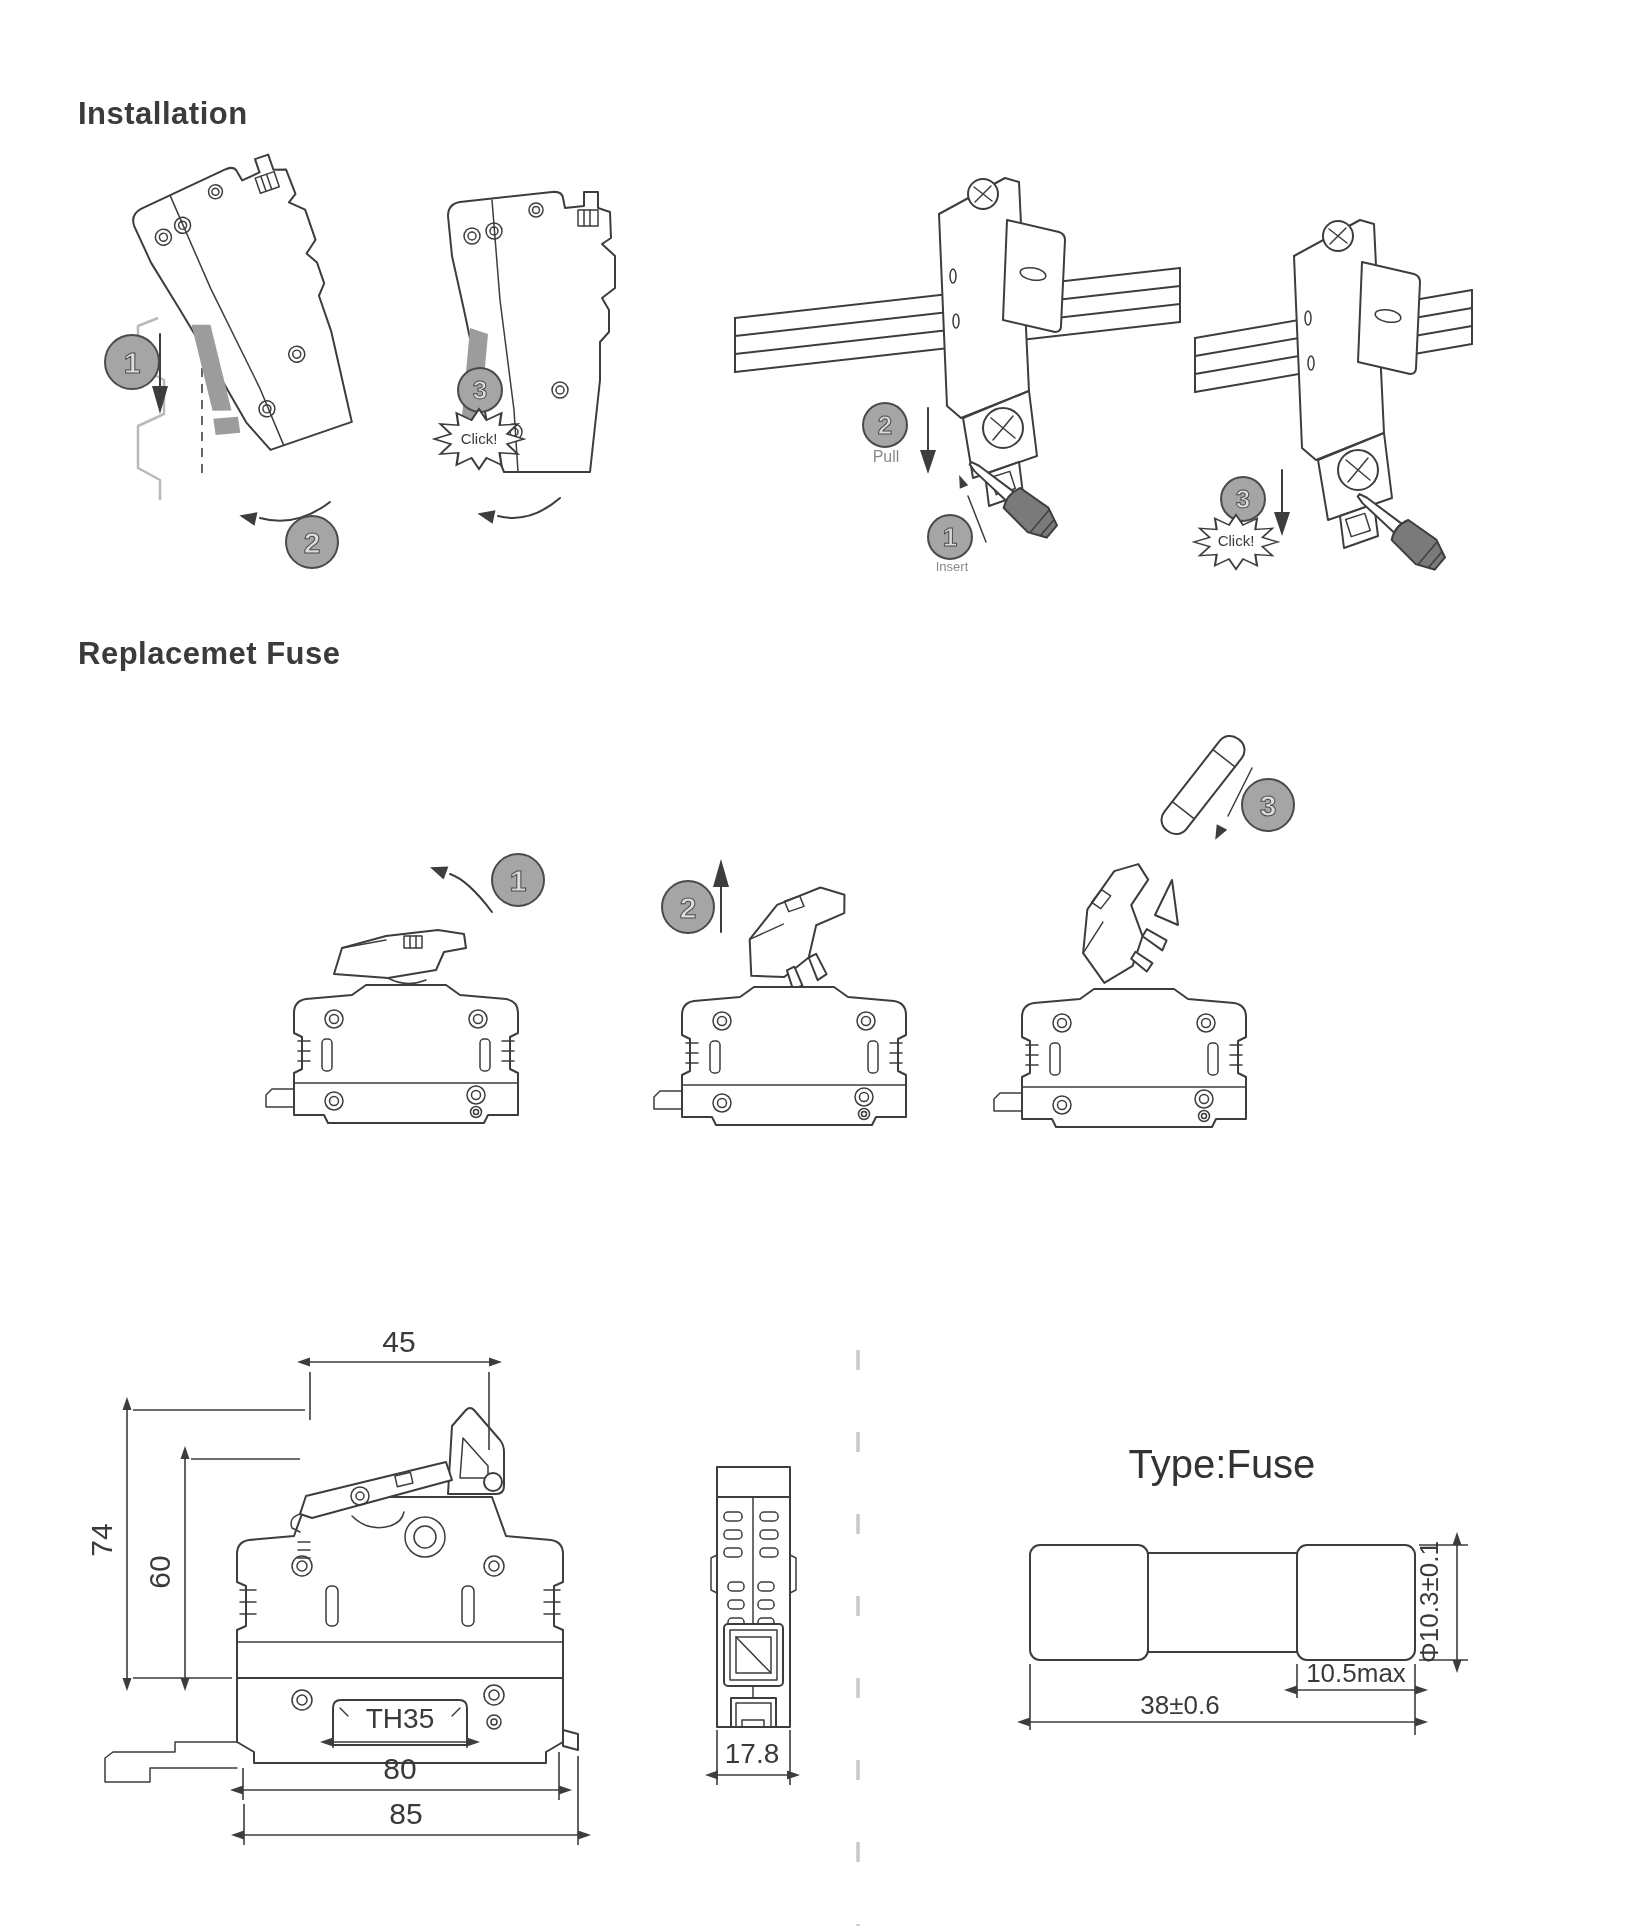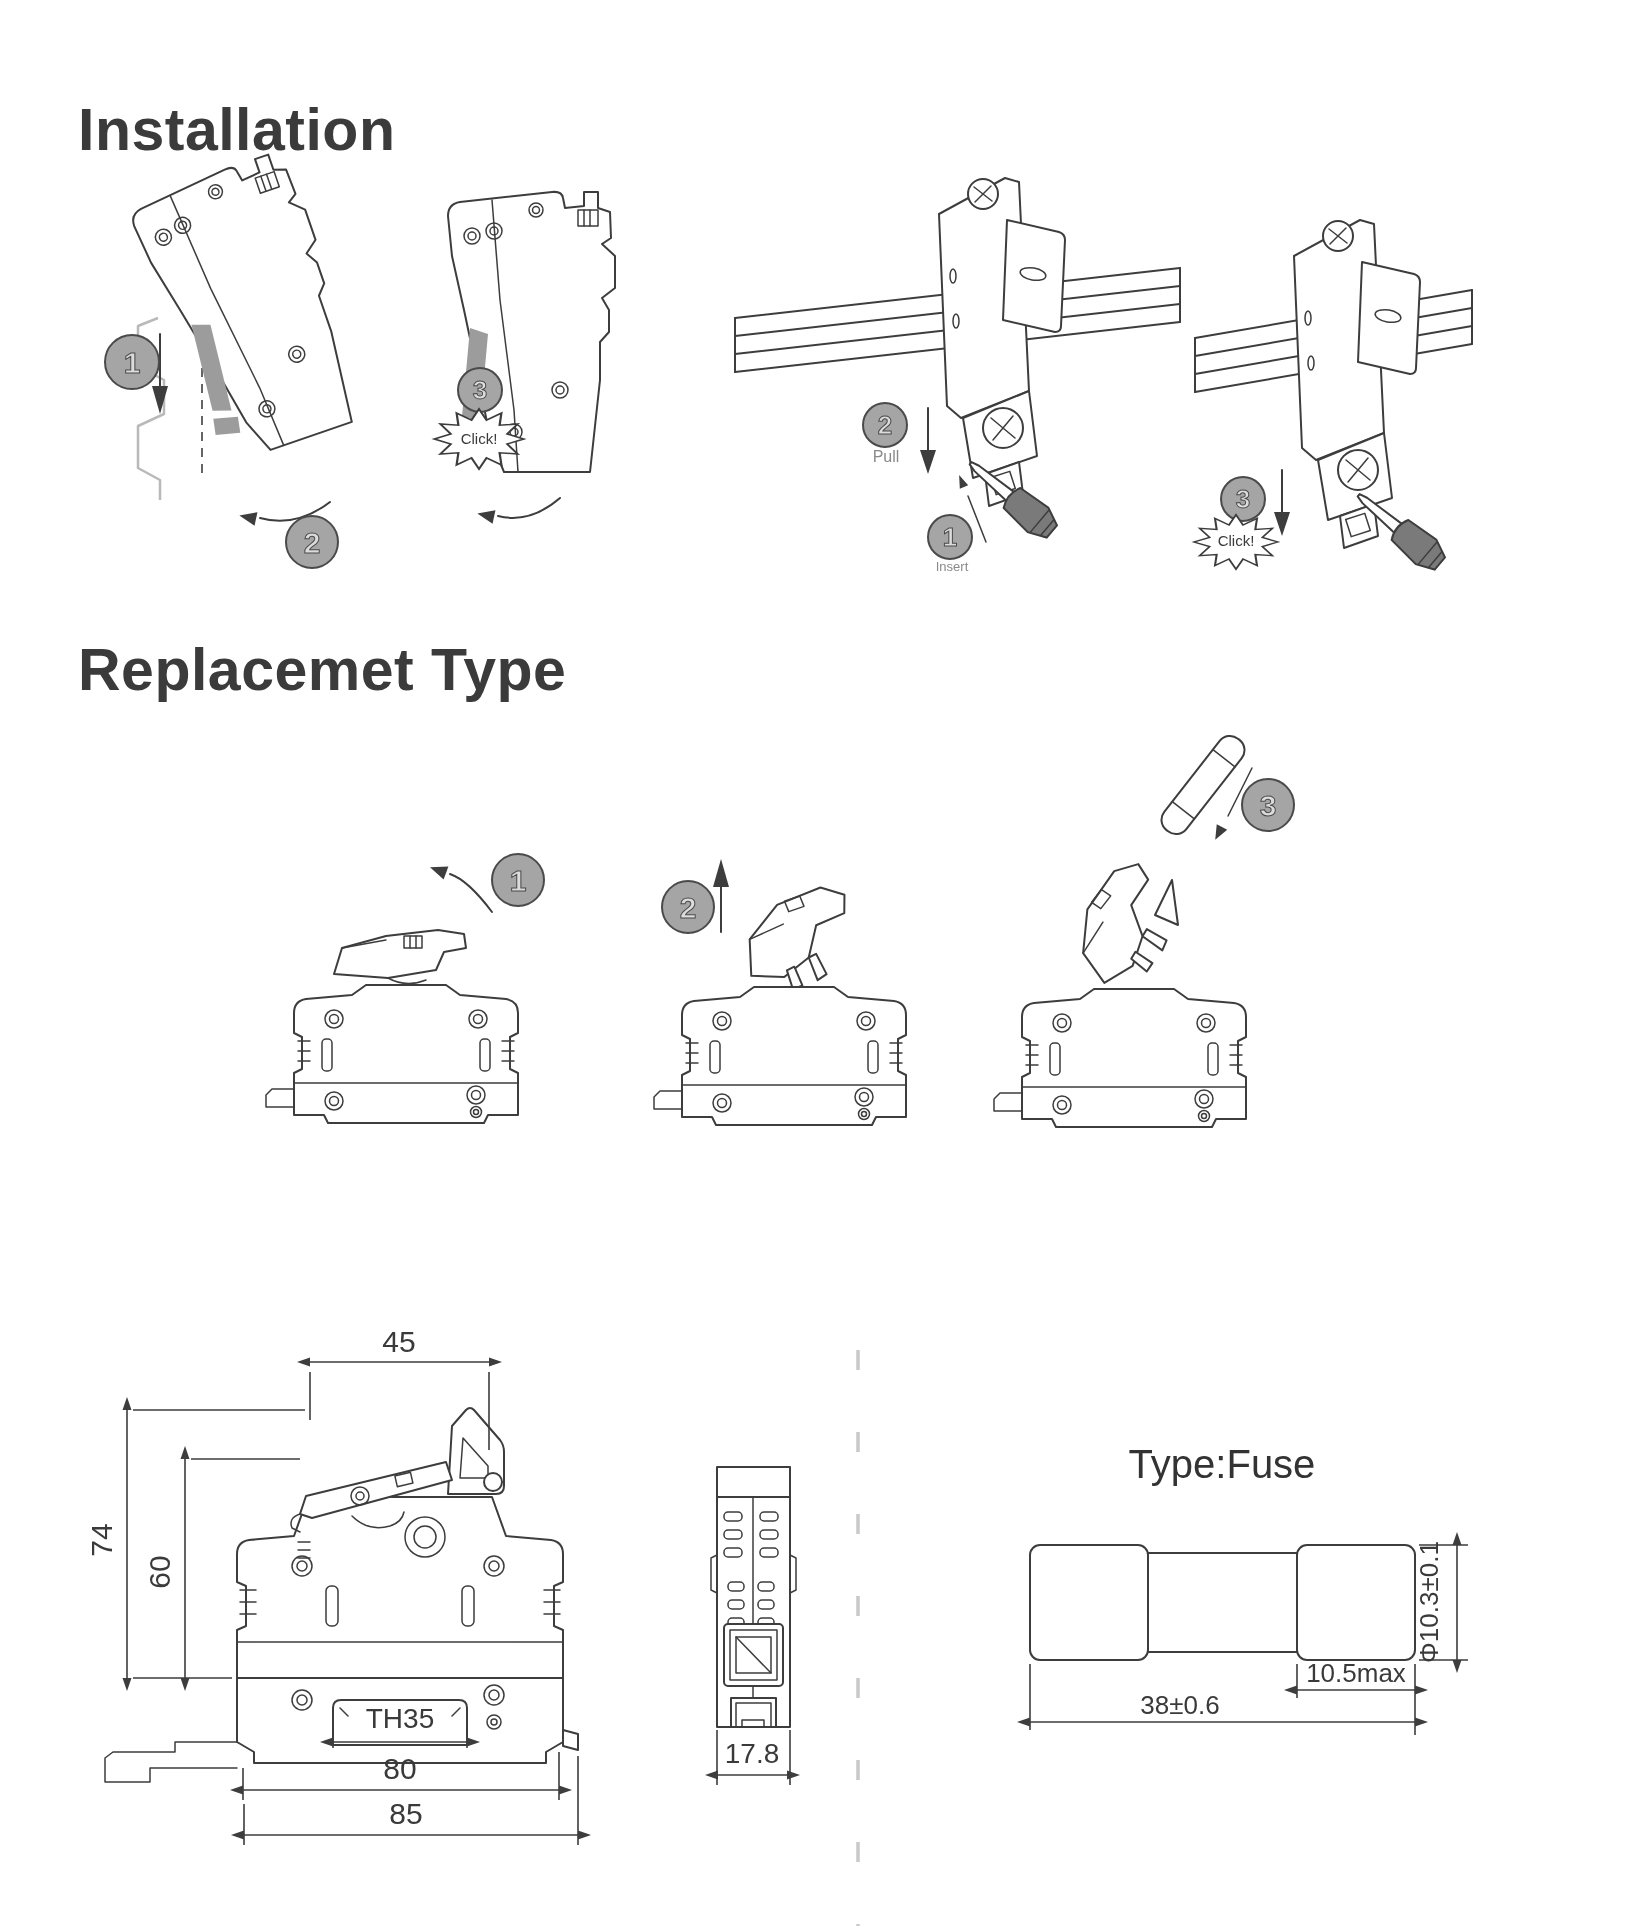--- a/index.html
+++ b/index.html
@@ -1,18 +1,18 @@
 <!DOCTYPE html>
 <html><head>
 <meta charset="utf-8">
 <style>
   html,body{margin:0;padding:0;background:#ffffff;}
   .page{position:relative;width:1648px;height:1928px;background:#ffffff;overflow:hidden;
         font-family:"Liberation Sans",sans-serif;}
-  .section-title{position:absolute;left:78px;margin:0;font-weight:bold;font-size:59px;
+  .section-title{position:absolute;left:78px;margin:0;font-weight:bold;font-size:31px;
         color:#3b3b3b;letter-spacing:0.5px;white-space:nowrap;}
   #title-installation{top:96px;}
   #title-replacement{top:636px;}
   #title-dimensions{top:1220px;}
   svg{position:absolute;overflow:visible;}
   svg text{font-family:"Liberation Sans",sans-serif;}
   .ln{fill:none;stroke:#3d3d3d;stroke-width:2;stroke-linejoin:round;stroke-linecap:round;}
   .lnw{fill:#ffffff;stroke:#3d3d3d;stroke-width:2;stroke-linejoin:round;stroke-linecap:round;}
   .ln15{fill:none;stroke:#3d3d3d;stroke-width:1.5;stroke-linejoin:round;stroke-linecap:round;}
   .dim{fill:none;stroke:#3d3d3d;stroke-width:1.6;}
@@ -30,21 +30,21 @@
   .dash{stroke:#555;stroke-width:1.8;stroke-dasharray:9 7;fill:none;}
   .divider{stroke:#c9c9c9;stroke-width:3.5;stroke-dasharray:20 62;fill:none;}
   .sd{fill:#7a7a7a;stroke:#3d3d3d;stroke-width:2;}
 </style>
 </head>
 <body>
 
 <div class="page">
 
   <h2 class="section-title" id="title-installation">Installation</h2>
-  <h2 class="section-title" id="title-replacement">Replacemet Type</h2>
+  <h2 class="section-title" id="title-replacement">Replacemet Fuse</h2>
 
   <svg width="0" height="0">
     <defs>
       <path id="ah" d="M0,-4.5 L13,0 L0,4.5 Z" fill="#3d3d3d"></path>
       <path id="ah2" d="M0,-7 L17,0 L0,7 Z" fill="#3d3d3d"></path>
       <polygon id="star12" class="star" points="40,0 25.1,6.7 34.6,20 18.4,18.4 20,34.6 6.7,25.1 0,40 -6.7,25.1 -20,34.6 -18.4,18.4 -34.6,20 -25.1,6.7 -40,0 -25.1,-6.7 -34.6,-20 -18.4,-18.4 -20,-34.6 -6.7,-25.1 0,-40 6.7,-25.1 20,-34.6 18.4,-18.4 34.6,-20 25.1,-6.7"></polygon>
 
       <g id="side-device">
         <path class="lnw" d="M 16,36 Q 16,24 28,22 L 120,12 Q 130,11 131,18 L 133,28 L 152,26 L 152,12 L 166,12 L 166,28 L 178,32 L 179,58 L 170,64 L 183,76 L 183,108 L 170,118 L 177,130 L 177,152 L 168,162 L 168,200 L 158,292 L 72,292 L 58,258 L 46,196 L 32,130 L 20,76 Z"></path>
         <polygon class="gray" points="38,148 56,154 48,242 30,236"></polygon>

